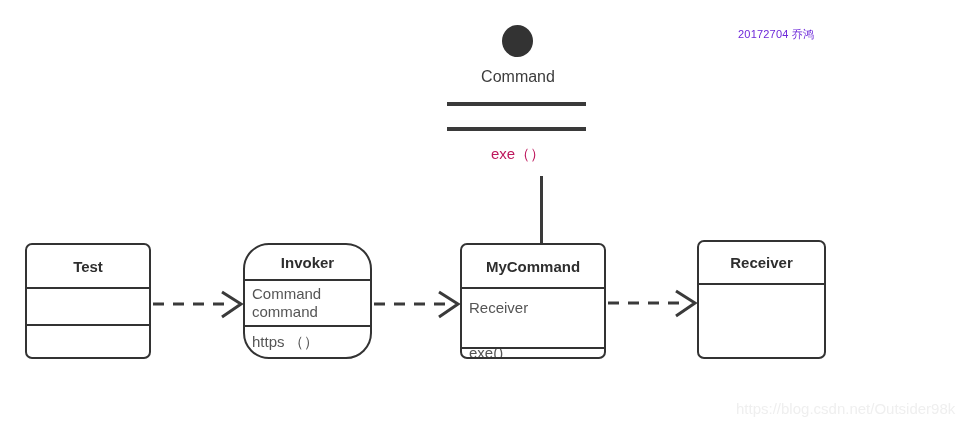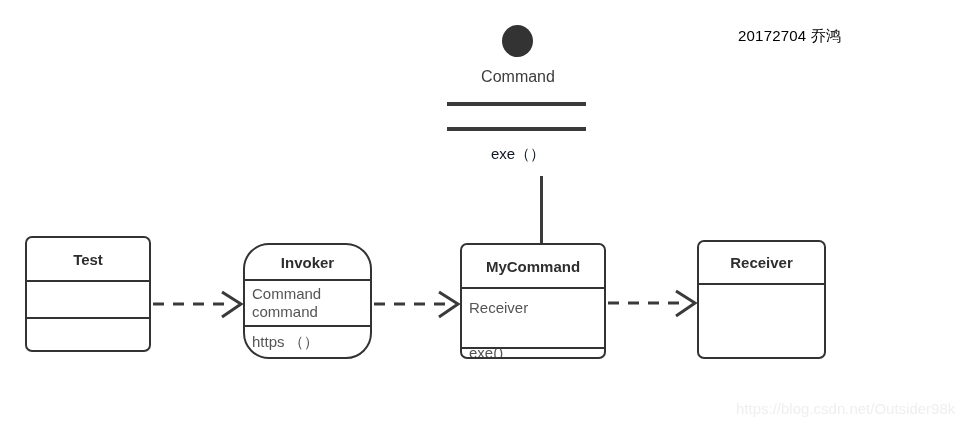--- a/index.html
+++ b/index.html
@@ -20,22 +20,22 @@
     inset: 0;
     width: 976px;
     height: 430px;
   }
 
   
   .credit {
     position: absolute;
     left: 738px;
     top: 27px;
-    font-size: 15px;
-    color: #000000;
+    font-size: 11px;
+    color: #6d28d9;
     white-space: nowrap;
     letter-spacing: 0.2px;
   }
 
   
   .iface-circle {
     position: absolute;
     left: 502px;
     top: 25px;
     width: 31px;
@@ -62,21 +62,21 @@
   }
   .iface-bar.top  { top: 102px; }
   .iface-bar.bot  { top: 127px; }
   .iface-op {
     position: absolute;
     left: 418px;
     top: 145px;
     width: 200px;
     text-align: center;
     font-size: 15px;
-    color: #0f172a;
+    color: #be185d;
     white-space: nowrap;
   }
   .iface-stem {
     position: absolute;
     left: 540px;
     top: 176px;
     width: 3px;
     height: 68px;
     background: #3a3a3a;
   }
@@ -106,21 +106,21 @@
     color: #2e2e2e;
   }
   .cls .attrs, .cls .ops {
     font-size: 15px;
     color: #555555;
     line-height: 18px;
   }
   .cls .attrs span, .cls .ops span { display: block; }
 
   
-  #cls-test      { left: 25px;  top: 236px; width: 126px; height: 116px; }
+  #cls-test      { left: 25px;  top: 243px; width: 126px; height: 116px; }
   #cls-test .title { height: 42px; }
   #cls-test .attrs { height: 37px; }
   #cls-test .ops   { flex: 1; }
 
   #cls-invoker   { left: 243px; top: 243px; width: 129px; height: 116px; border-radius: 26px; }
   #cls-invoker .title { height: 34px; }
   #cls-invoker .attrs { height: 46px; align-items: center; }
   #cls-invoker .ops   { flex: 1; }
 
   #cls-mycommand { left: 460px; top: 243px; width: 146px; height: 116px; }

